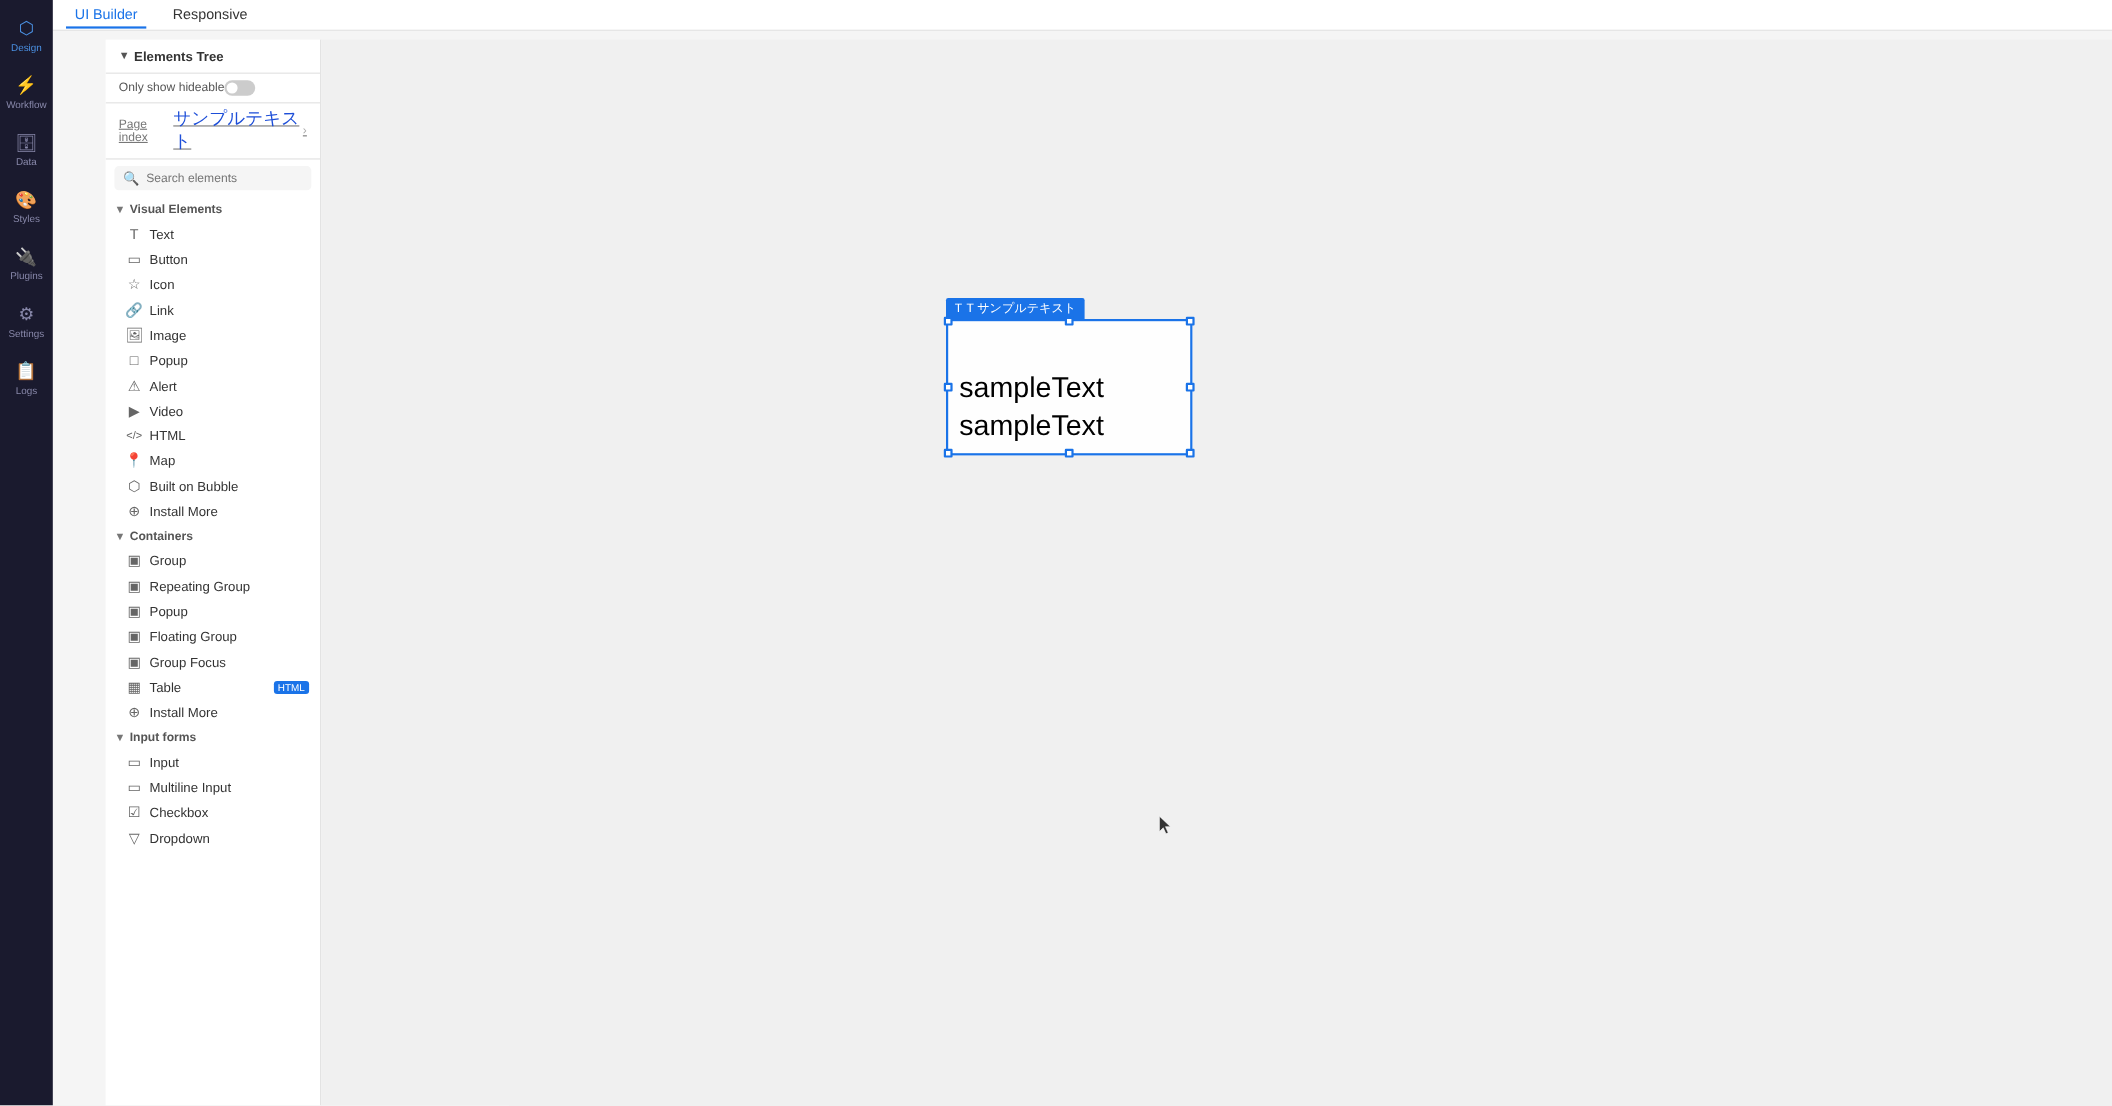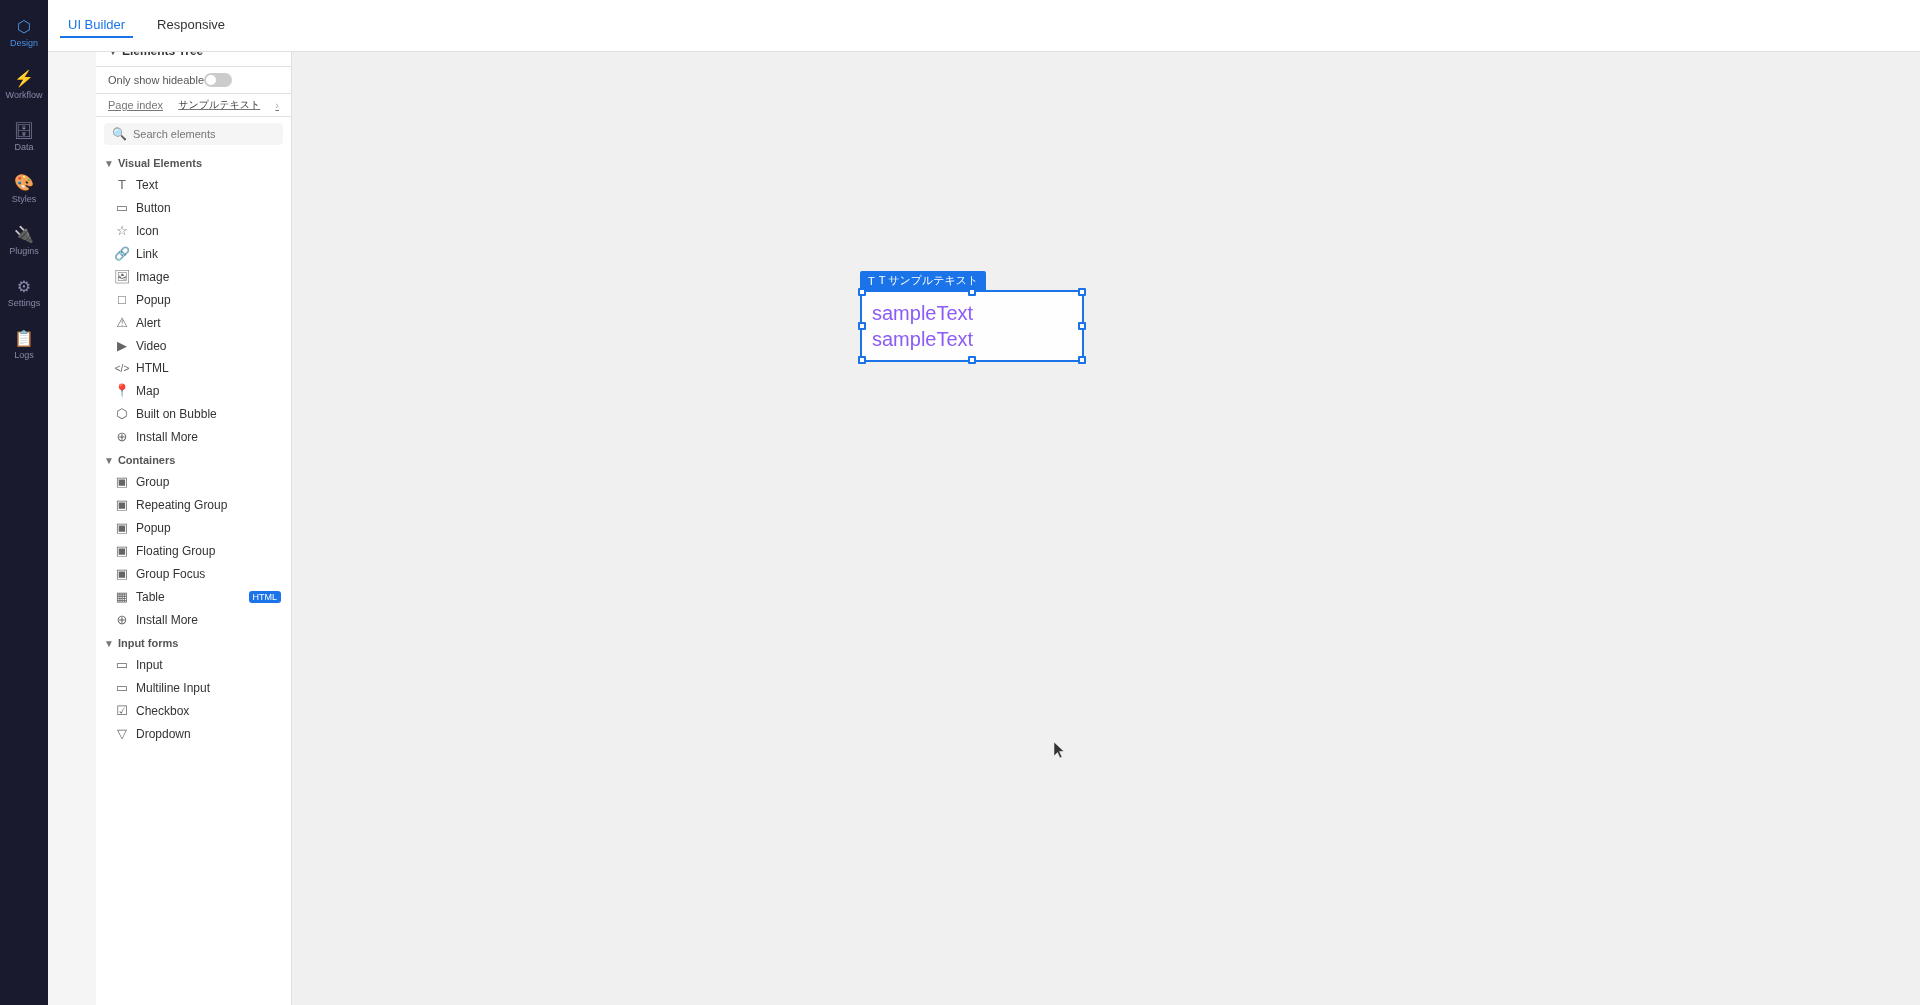--- a/index.html
+++ b/index.html
@@ -30,21 +30,21 @@
       font-size: 10px;
     }
     .nav-item.active { color: #4a90e2; }
     .nav-item .nav-icon { font-size: 16px; }
     .nav-item .nav-label { font-size: 9px; }
 
     
     .top-bar {
       position: fixed;
       top: 0; left: 48px; right: 0;
-      height: 52px;
+      height: 28px;
       background: #fff;
       border-bottom: 1px solid #e0e0e0;
       display: flex;
       align-items: center;
       padding: 0 12px;
       gap: 16px;
       z-index: 9;
     }
     .top-bar-tab {
       font-size: 13px;
@@ -123,22 +123,22 @@
       align-items: center;
       justify-content: space-between;
       padding: 4px 12px;
       font-size: 11px;
       color: #777;
       border-bottom: 1px solid #e0e0e0;
       text-decoration: underline;
     }
 
     .page-name {
-      color: #404040;
-      font-size: 10px;
+      color: #1d4ed8;
+      font-size: 16px;
     }
 
     .search-box {
       display: flex;
       align-items: center;
       margin: 6px 8px;
       background: #f5f5f5;
       border-radius: 4px;
       padding: 4px 8px;
       gap: 6px;
@@ -240,23 +240,24 @@
     }
 
     .element-box {
       border: 2px solid #1a73e8;
       background: rgba(255,255,255,0.9);
       padding: 8px 10px;
       position: relative;
     }
 
     .element-box-text {
-      font-size: 20px;
-      color: #8b5cf6;
+      font-size: 26px;
+      color: #000000;
       line-height: 1.3;
+      margin-top: 36px;
     }
 
     
     .resize-handle {
       position: absolute;
       width: 8px;
       height: 8px;
       background: #fff;
       border: 2px solid #1a73e8;
       border-radius: 1px;

